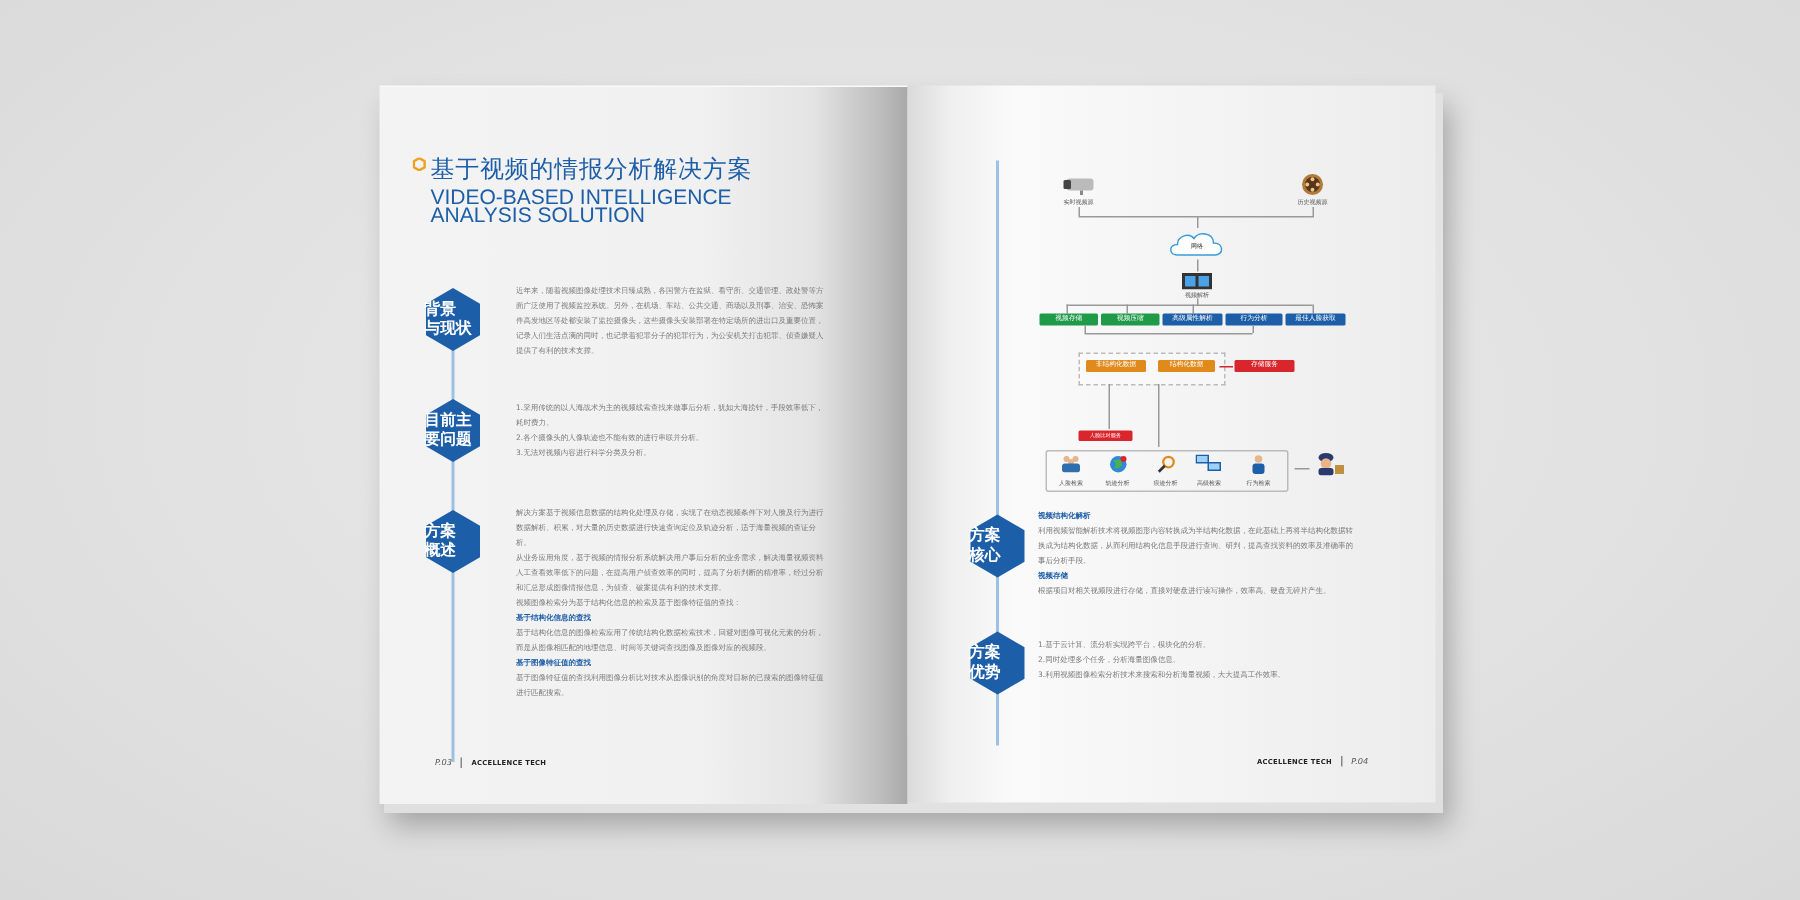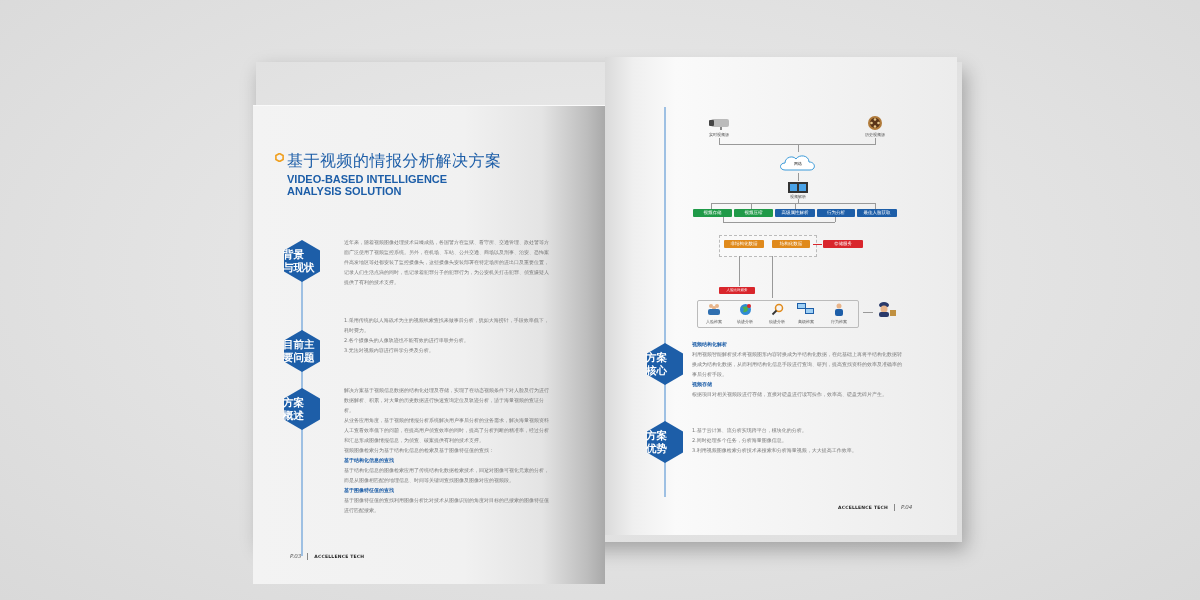--- a/index.html
+++ b/index.html
@@ -1,25 +1,25 @@
 <!DOCTYPE html>
 <html><head>
 <meta charset="utf-8">
 <style>
   html,body{margin:0;padding:0;}
   body{width:1200px;height:600px;background:#e3e3e3;position:relative;overflow:hidden;font-family:"DejaVu Sans",sans-serif;}
   .bg{position:absolute;inset:0;background:radial-gradient(ellipse at 50% 45%,#ececec 0%,#e1e1e1 60%,#d9d9d9 100%);}
   .shadow{position:absolute;left:256px;top:62px;width:706px;height:480px;box-shadow:4px 8px 18px rgba(0,0,0,0.28);}
   .page{position:absolute;top:57px;height:478px;overflow:hidden;}
-  .page.left{left:253px;width:352px;background:linear-gradient(to right,#f3f3f3 0%,#f1f1f1 60%,#e4e4e4 82%,#bdbdbd 95%,#a9a9a9 100%);border-top:1px solid #fafafa;margin-top:48px;}
+  .page.left{left:253px;width:352px;background:linear-gradient(to right,#f3f3f3 0%,#f1f1f1 60%,#e4e4e4 82%,#bdbdbd 95%,#a9a9a9 100%);border-top:1px solid #fafafa;}
   .page.right{left:605px;width:352px;background:linear-gradient(to right,#dadada 0%,#efefef 8%,#fafafa 20%,#f3f3f3 60%,#ececec 100%);}
   .title-block{position:absolute;left:22px;top:45px;}
   .title-hex{position:absolute;left:0;top:2px;width:9px;height:9px;}
   .title-cn{position:absolute;left:12px;top:0;font-size:16px;color:#1d5ea8;white-space:nowrap;letter-spacing:0.5px;}
-  .title-en{position:absolute;left:12px;top:22px;font-size:11px;font-weight:bold;color:#1d5ea8;line-height:12px;white-space:nowrap;font-family:"Liberation Sans",sans-serif;}
+  .title-en{position:absolute;left:12px;top:22px;font-size:14px;font-weight:normal;color:#1d5ea8;line-height:12px;white-space:nowrap;font-family:"Liberation Sans",sans-serif;}
   .vline{position:absolute;width:2px;background:#9ec0e3;}
   .hex{position:absolute;width:38px;height:44px;}
   .hex svg{position:absolute;left:0;top:0;}
   .hex-label{position:absolute;left:0;top:9px;width:38px;text-align:left;color:#fff;font-size:10.5px;line-height:13px;font-weight:bold;}
   .text{position:absolute;font-size:5px;line-height:10px;color:#7a7a7a;white-space:nowrap;}
   .text .line{display:block;}
   .subhead{color:#1d5ea8;font-weight:bold;}
   .footer{position:absolute;font-size:5.5px;color:#555;white-space:nowrap;}
   .footer .brand{font-weight:bold;color:#222;font-size:4.5px;letter-spacing:0.2px;}
   .footer .sep{display:inline-block;width:1px;height:7px;background:#888;margin:0 6px;vertical-align:middle;}
@@ -57,21 +57,21 @@
     <div class="hex-label"><span>背景</span><br><span>与现状</span></div>
   </div>
   <div class="text" style="left:91px;top:131px;">
     <span class="line">近年来，随着视频图像处理技术日臻成熟，各国警方在监狱、看守所、交通管理、政处警等方</span>
     <span class="line">面广泛使用了视频监控系统。另外，在机场、车站、公共交通、商场以及刑事、治安、恐怖案</span>
     <span class="line">件高发地区等处都安装了监控摄像头，这些摄像头安装部署在特定场所的进出口及重要位置，</span>
     <span class="line">记录人们生活点滴的同时，也记录着犯罪分子的犯罪行为，为公安机关打击犯罪、侦查嫌疑人</span>
     <span class="line">提供了有利的技术支撑。</span>
   </div>
 
-  <div class="hex" style="left:30px;top:223px;">
+  <div class="hex" style="left:30px;top:207px;">
     <svg width="38" height="44" viewBox="0 0 38 44">
         <polygon points="19,1 37,11.5 37,32.5 19,43 1,32.5 1,11.5" fill="#1d5ea8"></polygon>
       </svg>
     <div class="hex-label"><span>目前主</span><br><span>要问题</span></div>
   </div>
   <div class="text" style="left:91px;top:209px;">
     <span class="line">1.采用传统的以人海战术为主的视频线索查找来做事后分析，犹如大海捞针，手段效率低下，</span>
     <span class="line">耗时费力。</span>
     <span class="line">2.各个摄像头的人像轨迹也不能有效的进行串联并分析。</span>
     <span class="line">3.无法对视频内容进行科学分类及分析。</span>

